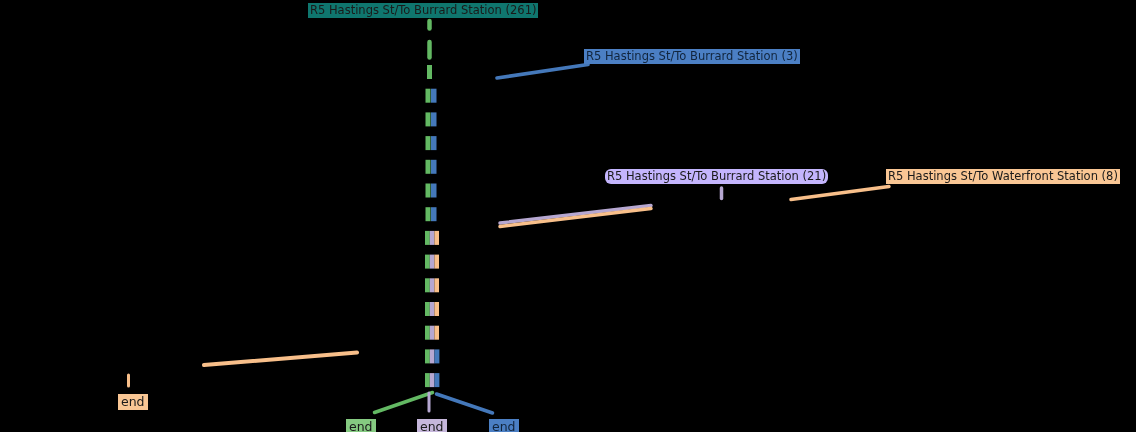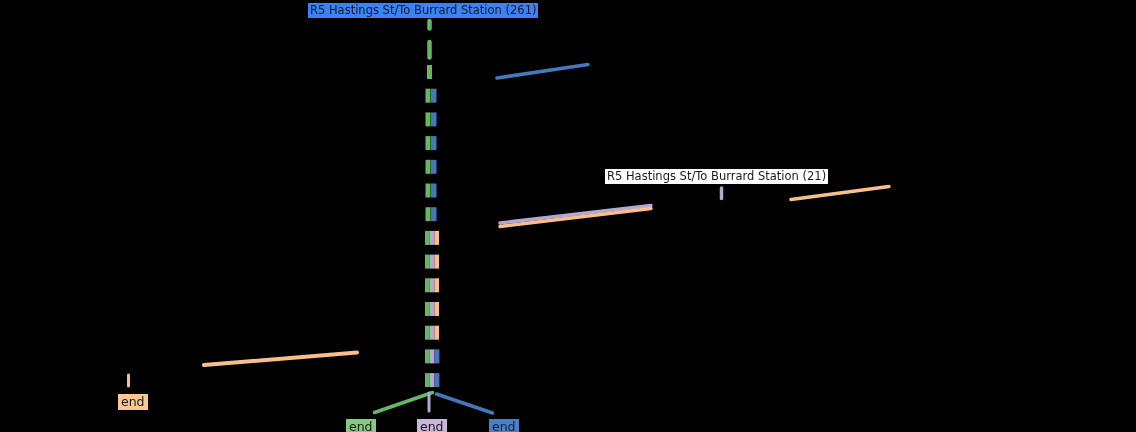--- a/index.html
+++ b/index.html
@@ -73,20 +73,22 @@
       <rect x="429.8" y="325.69999999999993" width="4.6" height="14" fill="#b6a7d1"></rect>
       <rect x="434.4" y="325.69999999999993" width="4.6" height="14" fill="#f8bf8a"></rect>
       <rect x="425" y="349.3999999999999" width="4.8" height="14" fill="#63b963"></rect>
       <rect x="429.8" y="349.3999999999999" width="4.6" height="14" fill="#b6a7d1"></rect>
       <rect x="434.4" y="349.3999999999999" width="5" height="14" fill="#4478ba"></rect>
       <rect x="425" y="373.0999999999999" width="4.8" height="14" fill="#63b963"></rect>
       <rect x="429.8" y="373.0999999999999" width="4.6" height="14" fill="#b6a7d1"></rect>
       <rect x="434.4" y="373.0999999999999" width="5" height="14" fill="#4478ba"></rect>
     </svg>
   <div id="labels-layer">
-      <div class="label" style="left: 308px; top: 3px; background: #3b82f6; color: rgb(26, 26, 26);">R5 Hastings St/To Burrard Station (261)</div>
-      <div class="label" style="left: 605px; top: 169px; background: #ffffff; color: rgb(26, 26, 26);">R5 Hastings St/To Burrard Station (21)</div>
+      <div class="label" style="left: 308px; top: 3px; background: #0f766e; color: rgb(26, 26, 26);">R5 Hastings St/To Burrard Station (261)</div>
+      <div class="label" style="left: 584px; top: 49px; background: rgb(75, 127, 196); color: rgb(17, 37, 61);">R5 Hastings St/To Burrard Station (3)</div>
+      <div class="label" style="left: 605px; top: 169px; background: #c4b5fd; color: rgb(26, 26, 26); border-radius: 6px;">R5 Hastings St/To Burrard Station (21)</div>
+      <div class="label" style="left: 886px; top: 169px; background: rgb(249, 198, 148); color: rgb(26, 26, 26);">R5 Hastings St/To Waterfront Station (8)</div>
       <div class="label end" style="left: 118px; top: 386px; background: rgb(249, 198, 148); color: rgb(26, 26, 26);">end</div>
       <div class="label end" style="left: 346px; top: 411px; background: rgb(133, 202, 129); color: rgb(26, 26, 26);">end</div>
       <div class="label end" style="left: 417px; top: 411px; background: rgb(198, 183, 219); color: rgb(26, 26, 26);">end</div>
       <div class="label end" style="left: 489px; top: 411px; background: rgb(75, 127, 196); color: rgb(17, 37, 61);">end</div>
     </div>
 </div>
 
 </body></html>

